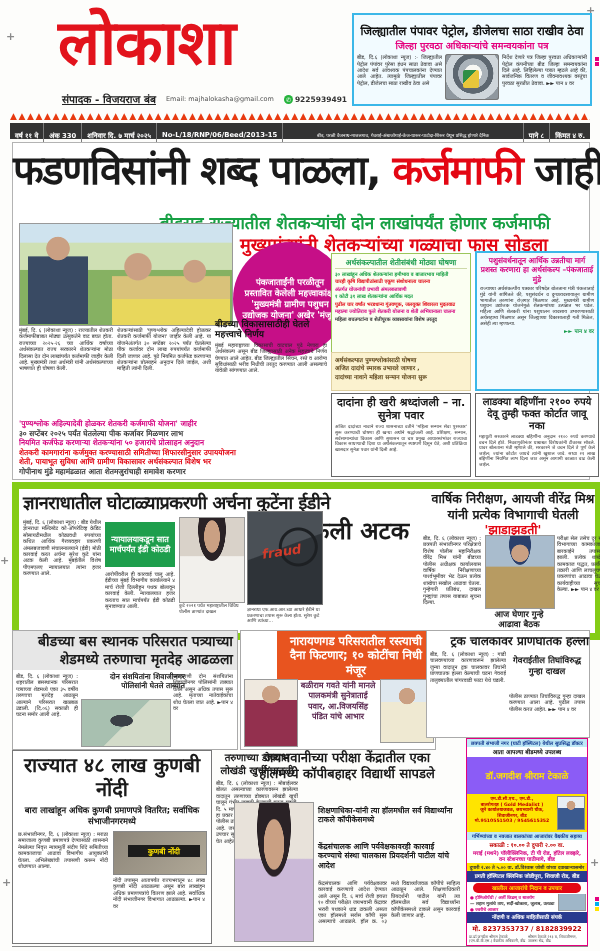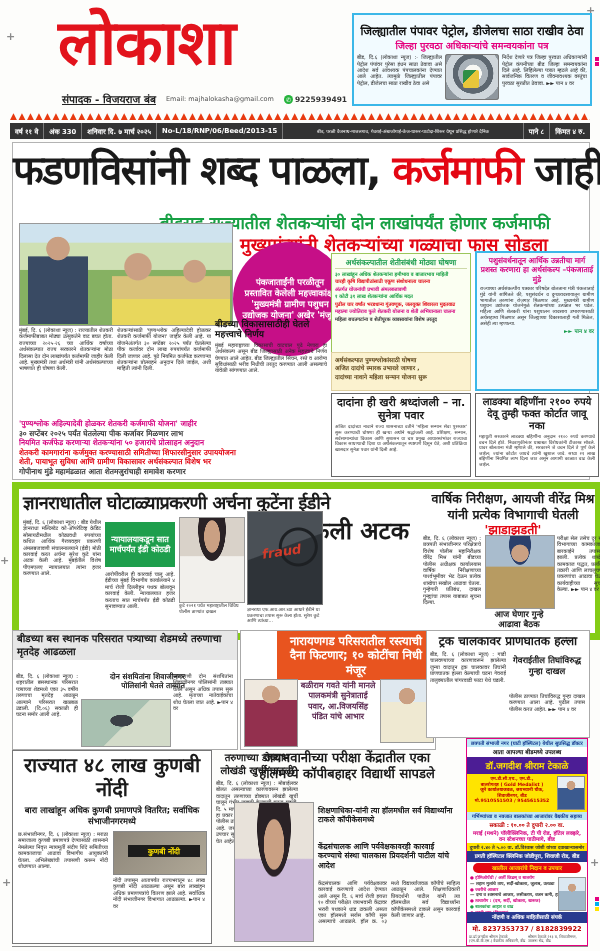--- a/index.html
+++ b/index.html
@@ -25,21 +25,21 @@
   #topad-body .tiny{flex:1;height:48px;}
   .pump-photo{width:54px;height:46px;border-radius:3px;flex:0 0 54px;
      background:radial-gradient(circle at 52% 42%,#f7f8f4 0 22%,#aab3ba 23% 38%,#5d6770 39% 52%,#cfd6db 53% 72%,#8f979e 73%);
      box-shadow:inset 0 0 0 1px #777;position:relative;overflow:hidden;}
   .pump-photo::after{content:"";position:absolute;left:18px;top:16px;width:16px;height:18px;
      background:linear-gradient(135deg,#2f8f46 0 40%,#e8c63a 41% 100%);border-radius:2px;}
   #zig{left:10px;top:111px;width:580px;height:11px;color:#e83a10;font-size:9px;line-height:11px;
        letter-spacing:1.6px;white-space:nowrap;overflow:hidden;}
   #bar{left:10px;top:123px;width:580px;height:16px;background:#333;display:flex;align-items:stretch;}
   #bar .seg{color:#fff;font-size:6.8px;font-weight:bold;display:flex;align-items:center;justify-content:center;
-       padding:4px 5px;border-left:1px solid #7a7a7a;white-space:nowrap;}
+       padding:12px 5px;border-left:1px solid #7a7a7a;white-space:nowrap;}
   #bar .seg:first-child{border-left:none;}
   #bar .seg.mid{flex:1;font-size:4.6px;font-weight:normal;overflow:hidden;}
   
   #lead{left:12px;top:142px;width:576px;height:336px;border:1px solid #b3b3b3;background:#fff;}
   #lead-hl{left:0;right:0;top:3px;text-align:center;font-size:40px;font-weight:800;white-space:nowrap;letter-spacing:-1.5px;line-height:1.2;}
   #lead-hl .red{color:#e30613;}
   #lead-deck1{left:110px;right:2px;top:68px;text-align:center;font-size:17px;font-weight:800;color:#17a044;}
   #lead-deck2{left:210px;right:24px;top:89px;text-align:center;font-size:18px;font-weight:800;color:#e30613;}
   #lead-photo{left:6px;top:80px;width:212px;height:101px;border:1px solid #999;
      background:linear-gradient(180deg,#cfe3ee 0 18%,#cfe0b4 19% 45%,#86b162 46% 100%),#cfe0b4;position:relative;overflow:hidden;}
@@ -95,38 +95,38 @@
   #ig-hl .red{color:#e30613;}
   #ig-col1{left:404px;top:46px;width:58px;height:94px;}
   .police-photo{left:466px;top:46px;width:68px;height:72px;border:1px solid #999;
      background:radial-gradient(circle at 50% 24%,#caa083 0 13%,transparent 14%),
                 radial-gradient(ellipse at 50% 12%,#2b3f6b 0 22%,transparent 23%),
                 linear-gradient(180deg,#a9bccd 0 42%,#b79b62 43% 100%);}
   #ig-cap{left:466px;top:120px;width:68px;font-size:8.4px;font-weight:800;text-align:center;line-height:1.2;}
   #ig-col2{left:538px;top:46px;width:48px;height:94px;}
   
   #bus{left:12px;top:630px;width:224px;height:118px;border:1px solid #aaa;background:#fff;}
-  #bus-hl{left:0;right:0;top:0;background:#e7e7e7;font-size:10px;font-weight:800;text-align:left;line-height:1.25;padding:2px 4px;}
+  #bus-hl{left:0;right:0;top:0;background:#e7e7e7;font-size:14px;font-weight:800;text-align:right;line-height:1.25;padding:2px 4px;}
   #bus-col1{left:3px;top:42px;width:62px;height:72px;}
   #bus-sub{left:68px;top:42px;width:88px;font-size:7.4px;font-weight:700;text-align:right;line-height:1.2;margin-left:16px;}
   .body-photo{left:68px;top:68px;width:88px;height:46px;border:1px solid #999;
      background:radial-gradient(ellipse at 45% 45%,#3a3f46 0 16%,transparent 17%),
                 linear-gradient(135deg,#a8c0b0 0 50%,#d3dbc9 51% 100%);}
   #bus-col2{left:160px;top:42px;width:60px;height:72px;}
   #road{left:240px;top:630px;width:194px;height:118px;border:1px solid #aaa;background:#fff;}
   #road-hl{left:0;right:0;top:0;background:#e8541f;color:#fff;font-size:11.5px;font-weight:800;text-align:center;line-height:1.25;padding:3px 4px;margin-left:36px;}
   .saree-photo{left:3px;top:48px;width:52px;height:66px;border:1px solid #999;
      background:radial-gradient(circle at 50% 22%,#caa083 0 15%,transparent 16%),
                 linear-gradient(180deg,#efe9df 0 30%,#93304e 31% 100%);}
   #road-mid{left:58px;top:50px;width:78px;font-size:8px;font-weight:800;color:#5c2a52;text-align:center;line-height:1.3;}
   .boy-photo{left:139px;top:48px;width:52px;height:62px;border:1px solid #999;
      background:radial-gradient(circle at 50% 26%,#caa083 0 15%,transparent 16%),
                 linear-gradient(180deg,#dfe8ef 0 35%,#efe9d2 36% 100%);}
   #truck{left:426px;top:630px;width:162px;height:106px;border:1px solid #aaa;background:#fff;}
-  #truck-hl{left:0;right:0;top:1px;font-size:12px;font-weight:800;text-align:center;}
+  #truck-hl{left:0;right:0;top:1px;font-size:12px;font-weight:800;text-align:right;}
   #truck-col1{left:3px;top:20px;width:76px;height:82px;}
   #truck-sub{left:82px;top:24px;width:76px;font-size:8.5px;font-weight:800;text-align:center;line-height:1.25;}
   #truck-col2{left:82px;top:62px;width:76px;height:40px;}
   
   #kunbi{left:12px;top:750px;width:198px;height:192px;border:1.5px solid #777;background:#fff;}
   #kunbi-hl{left:0;right:0;top:2px;font-size:20px;font-weight:800;text-align:center;line-height:1.2;}
   #kunbi-sub{left:4px;right:4px;top:54px;font-size:8.4px;font-weight:800;text-align:center;line-height:1.25;}
   #kunbi-col1{left:5px;top:80px;width:90px;height:106px;}
   .kunbi-photo{left:100px;top:80px;width:92px;height:42px;border:1px solid #888;background:linear-gradient(135deg,#8d867a,#b0a897);position:relative;}
   .kunbi-photo span{position:absolute;left:14px;top:13px;background:#1c1c1c;color:#ffe400;font-size:7.5px;font-weight:800;padding:1px 20px;}
@@ -141,21 +141,21 @@
                 radial-gradient(ellipse at 50% 18%,#2a2226 0 30%,transparent 31%),
                 linear-gradient(180deg,#e8e2da 0 40%,#cbb9d8 41% 100%);}
   #exam-sub1{position:absolute;left:84px;top:56px;width:142px;font-size:7.6px;font-weight:800;line-height:1.25;}
   #exam-sub2{position:absolute;left:84px;top:92px;width:142px;font-size:7.6px;font-weight:800;line-height:1.25;}
   #exam-body{position:absolute;left:84px;top:130px;width:142px;height:60px;}
   
   #docad{left:466px;top:738px;width:122px;height:208px;border:1.5px solid #e5007e;background:#fff;display:flex;flex-direction:column;box-sizing:border-box;}
   #docad .row{flex:0 0 auto;text-align:center;}
   .d-cyan{background:#bfe9f7;color:#143a8f;font-size:5px;font-weight:800;padding:1px 2px;line-height:1.2;}
   .d-white1{font-size:6px;font-weight:800;color:#111;padding:1px 0;}
-  .d-red{background:#4c1d95;color:#ffe400;font-size:9px;font-weight:800;padding:2px 0;}
+  .d-red{background:#8b5cf6;color:#ffe400;font-size:9px;font-weight:800;padding:12px 0;}
   .d-yellow{background:#ffe400;display:flex;padding:2px;gap:2px;text-align:left;}
   .d-yellow .qcol{flex:1;color:#c00000;font-size:4.6px;line-height:5.6px;font-weight:bold;}
   .doctor-photo{width:26px;height:32px;background:radial-gradient(circle at 50% 26%,#caa083 0 16%,transparent 17%),
                 linear-gradient(180deg,#e8eef4 0 34%,#3b5a8f 35% 100%);border:1px solid #888;}
   .d-time{font-size:5.6px;font-weight:800;color:#c00000;padding:1px 0;}
   .d-clinic{font-size:5.4px;font-weight:800;color:#d6007f;line-height:1.2;}
   .d-ybar{background:#ffe400;font-size:4.8px;font-weight:bold;color:#333;padding:1px 2px;}
   .d-blue{background:#283a8f;color:#fff;font-size:5.4px;font-weight:800;padding:1.5px 2px;}
   .d-pill{background:#e30613;color:#ffe400;font-size:5.6px;font-weight:800;border-radius:6px;margin:1px 6px;padding:1px 0;}
   #doc-bullets{flex:1;text-align:left;padding:1px 3px;position:relative;overflow:hidden;}

